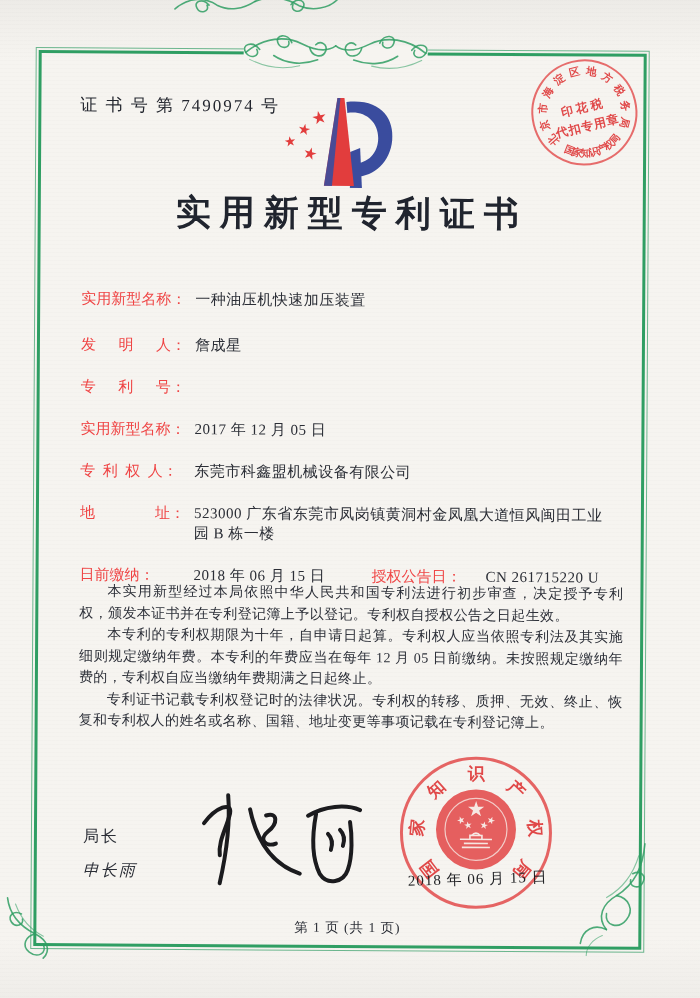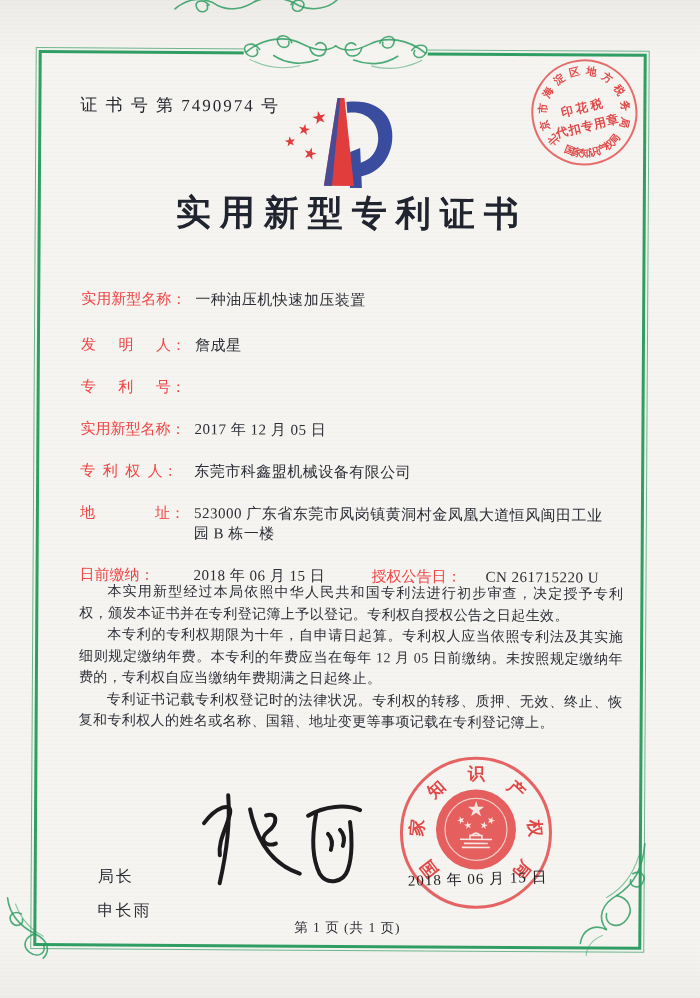--- a/index.html
+++ b/index.html
@@ -36,23 +36,23 @@
   .fvalue{margin-left:6px;color:#2b2e36;letter-spacing:.5px;}
   .fvalue.addr{max-width:420px;}
   .frow.two{justify-content:flex-start;margin-bottom:0;}
   .frow.two .pair{display:flex;width:292px;flex:0 0 auto;}
   .frow.two .pair.right{width:auto;}
 
   .paras{position:absolute;left:80px;top:582px;width:544px;font-size:14px;line-height:21.5px;
     text-align:justify;color:#2d3039;letter-spacing:.4px;}
   .paras p{margin:0;text-indent:2em;}
 
-  .sig{position:absolute;left:100px;top:828px;margin-top:40px;}
+  .sig{position:absolute;left:85px;top:828px;}
   .sig .role{font-size:16px;letter-spacing:2px;}
-  .sig .name{font-size:16px;letter-spacing:2px;margin-top:13px;}
+  .sig .name{font-size:16px;letter-spacing:2px;margin-top:13px;font-style:italic;}
   .sig-hand{position:absolute;left:180px;top:782px;width:200px;height:115px;}
   .sig-hand path{fill:none;stroke:#1b1b1e;stroke-width:4;stroke-linecap:round;stroke-linejoin:round;}
 
   
   .seal{position:absolute;border-radius:50%;}
   .seal .ring{position:absolute;inset:0;border-radius:50%;}
   .arc-text{position:absolute;left:50%;top:50%;width:0;height:0;}
   .arc-text span{position:absolute;left:0;top:0;display:block;white-space:pre;font-weight:700;
     color:var(--seal_red,#e04848);}
   .tax-seal{left:529px;top:58px;width:106px;height:106px;transform:rotate(-14deg);}

